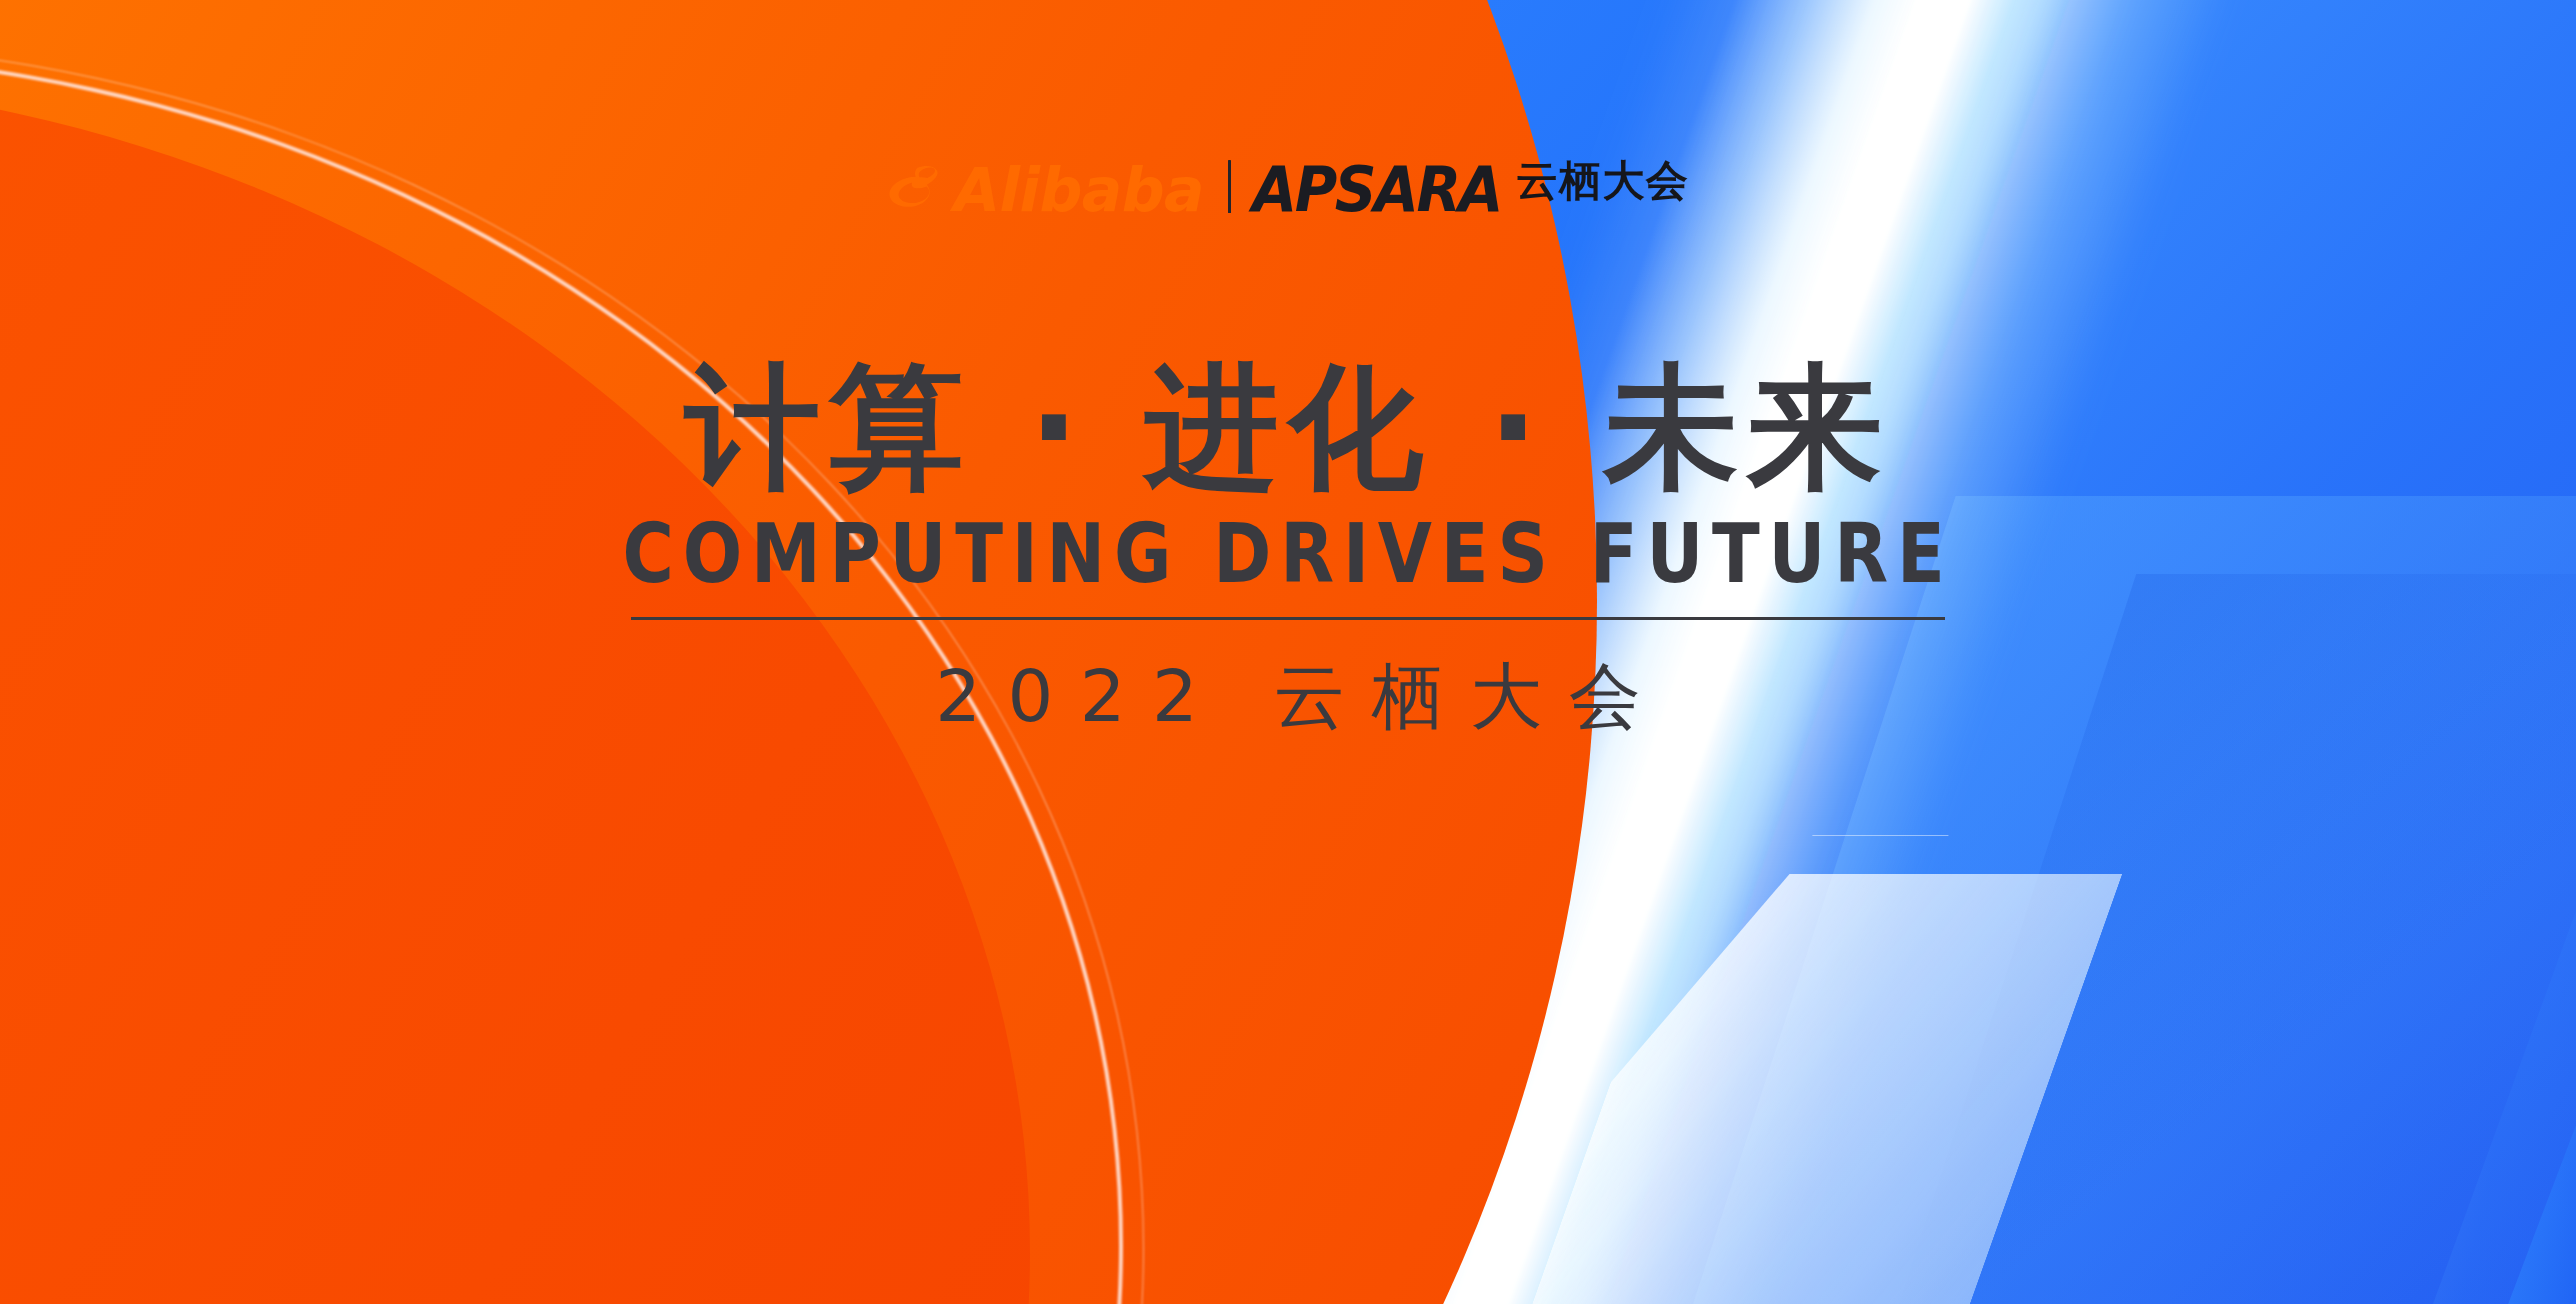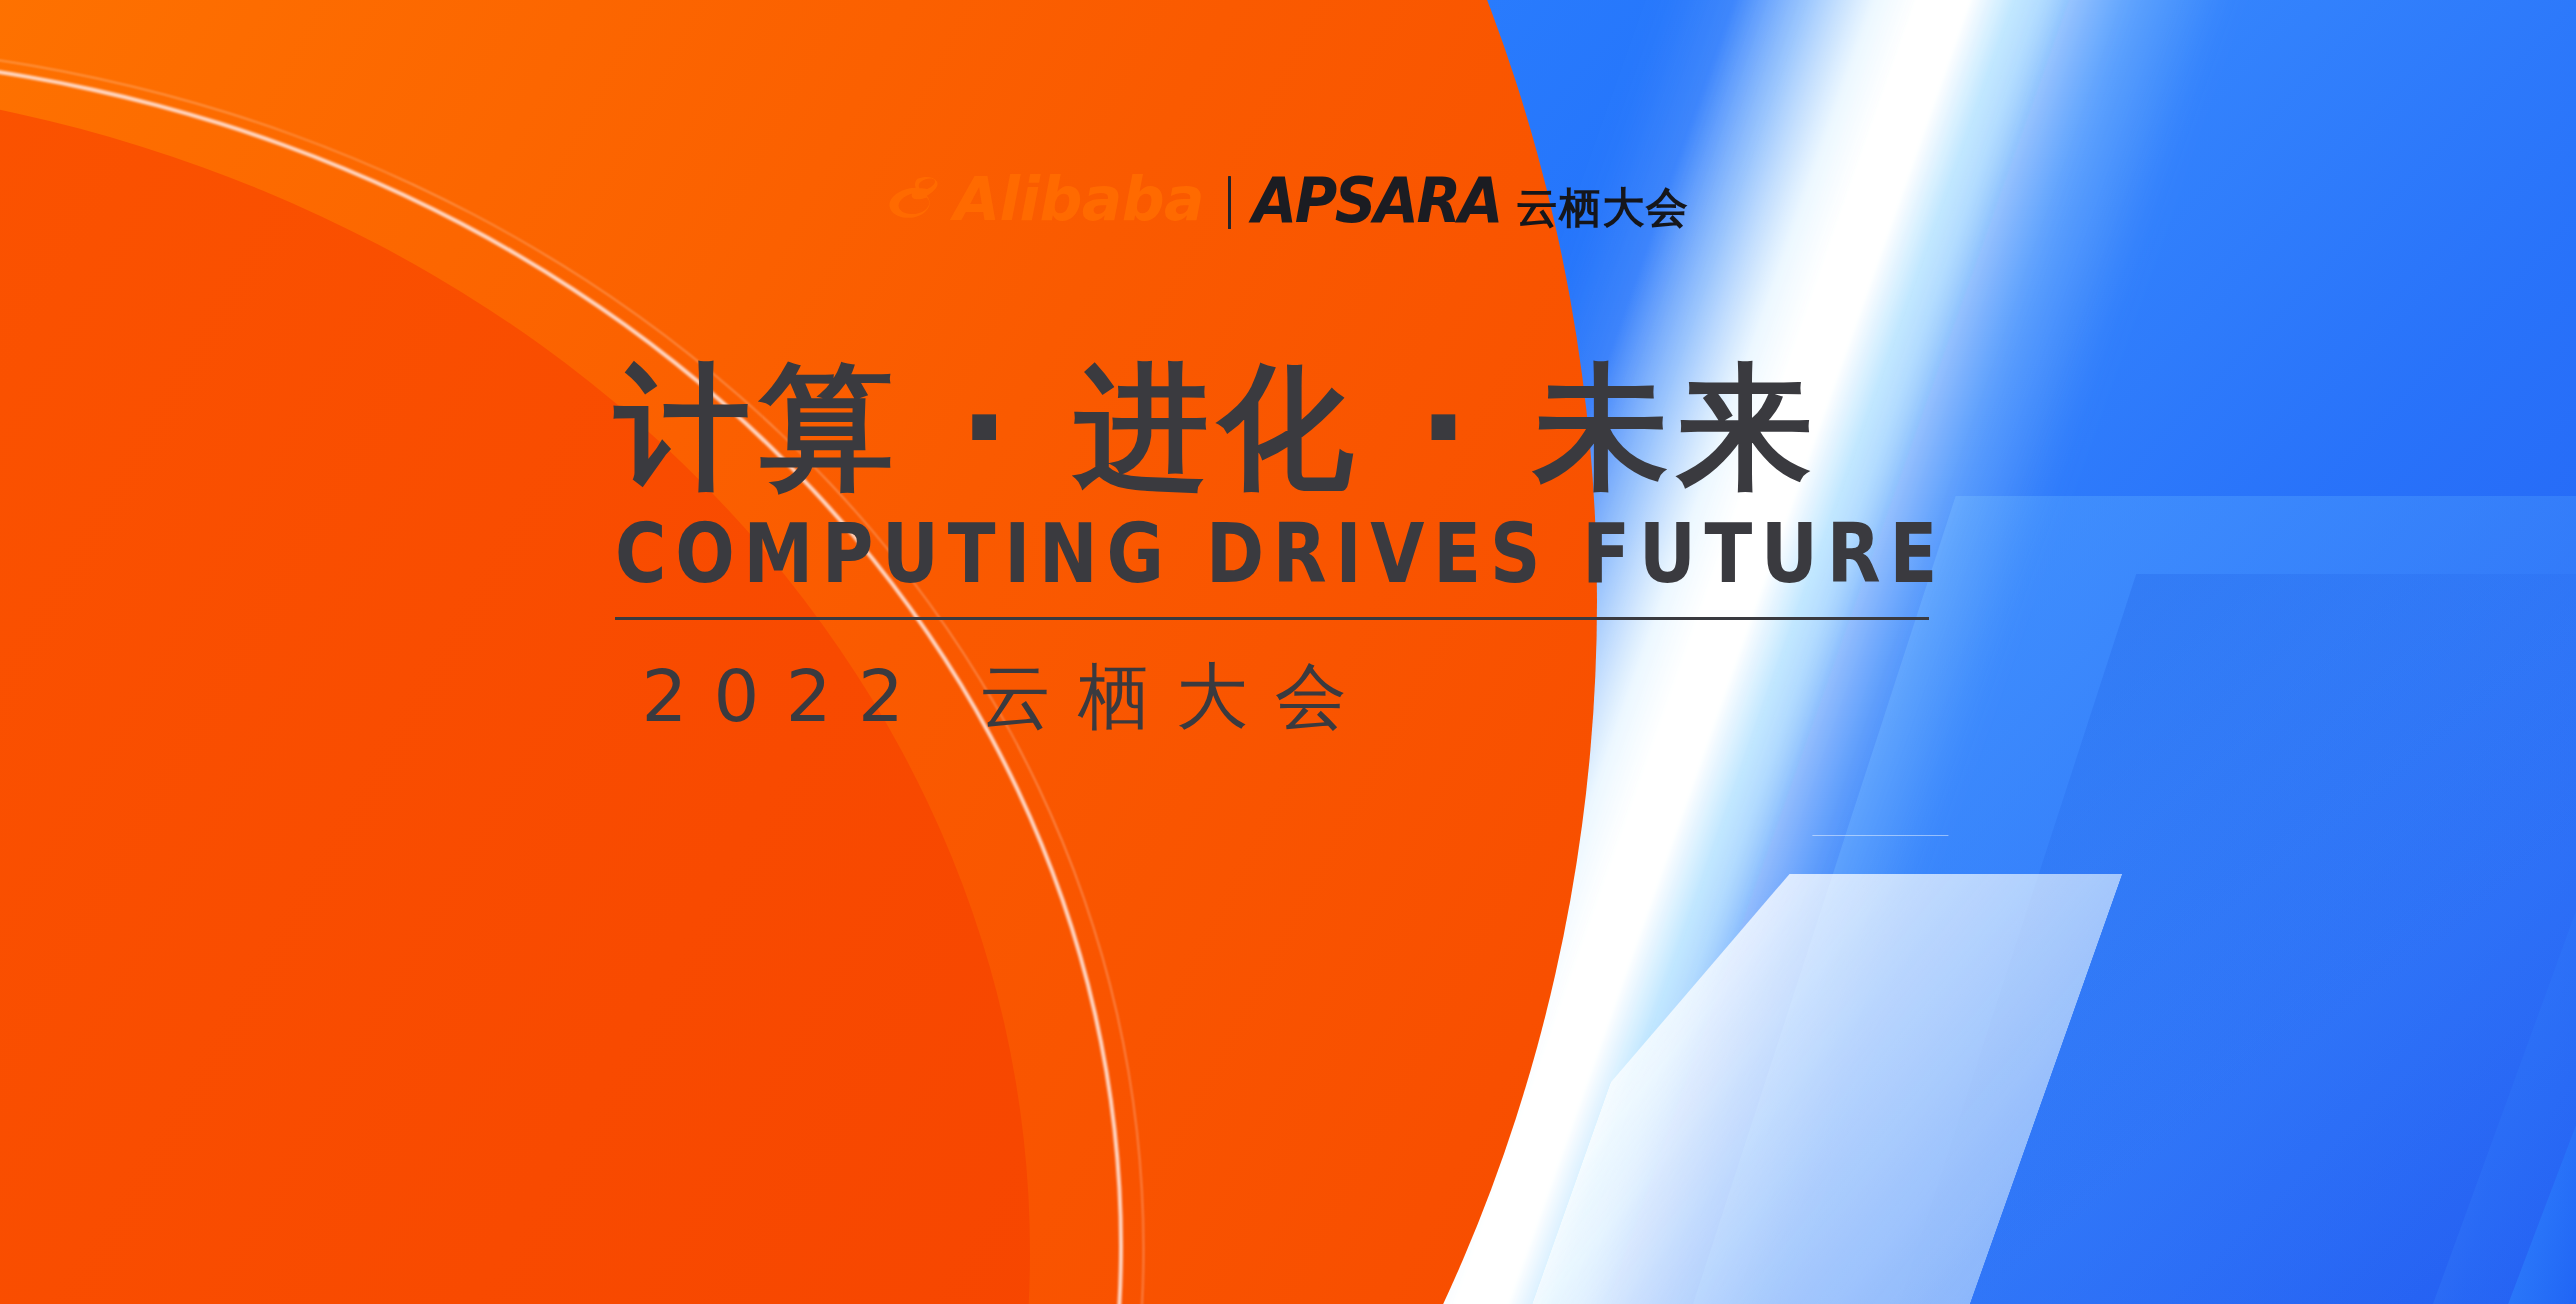--- a/index.html
+++ b/index.html
@@ -165,21 +165,21 @@
   
   .content{
     position:absolute; inset:0;
     display:flex; flex-direction:column;
     align-items:center;
   }
 
   
   .logo-row{
     margin-top:160px;
-    display:flex; align-items:flex-end;
+    display:flex; align-items:flex-start;
     gap:0;
     height:69px;
   }
   .ali-mark{
     width:58px; height:58px;
     margin-right:8.8px;
     display:block;
   }
   .ali-word{
     font-size:60px;
@@ -213,21 +213,21 @@
     line-height:1;
     margin-left:15px;
     letter-spacing:1.3px;
     font-family:"DejaVu Sans","Liberation Sans",sans-serif;
   }
 
   
   .headline-block{
     margin-top:126px;
     display:flex; flex-direction:column;
-    align-items:flex-start;
+    align-items:center;
     width:1346px;
   }
   .cn-title{
     font-size:135px;
     font-weight:700;
     color:#3a3a3f;
     line-height:1.08;
     letter-spacing:8.8px;
     white-space:nowrap;
     text-align:center;

